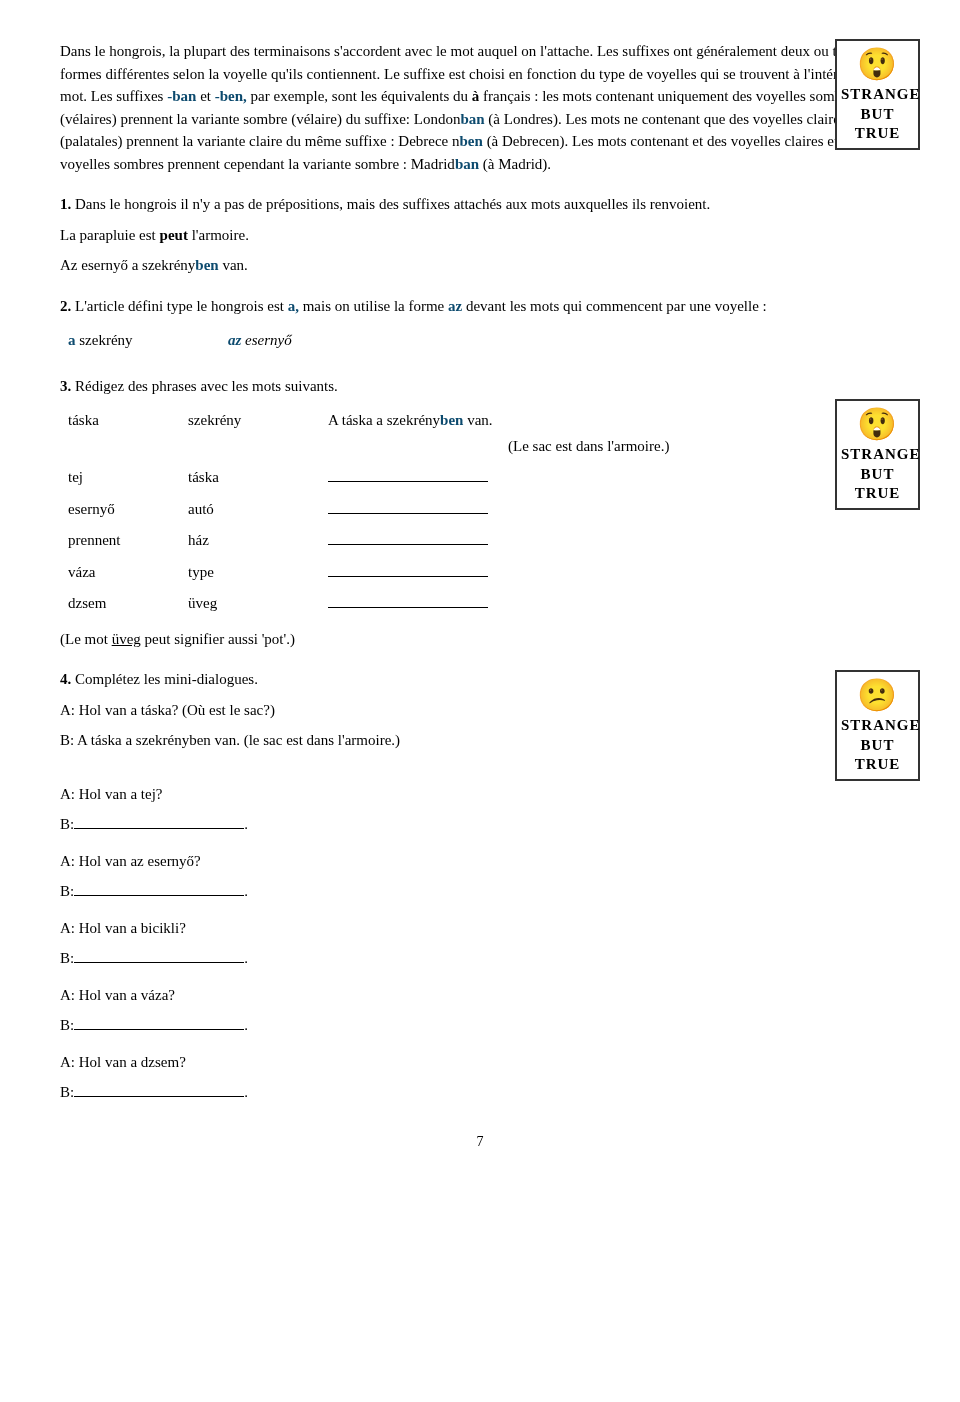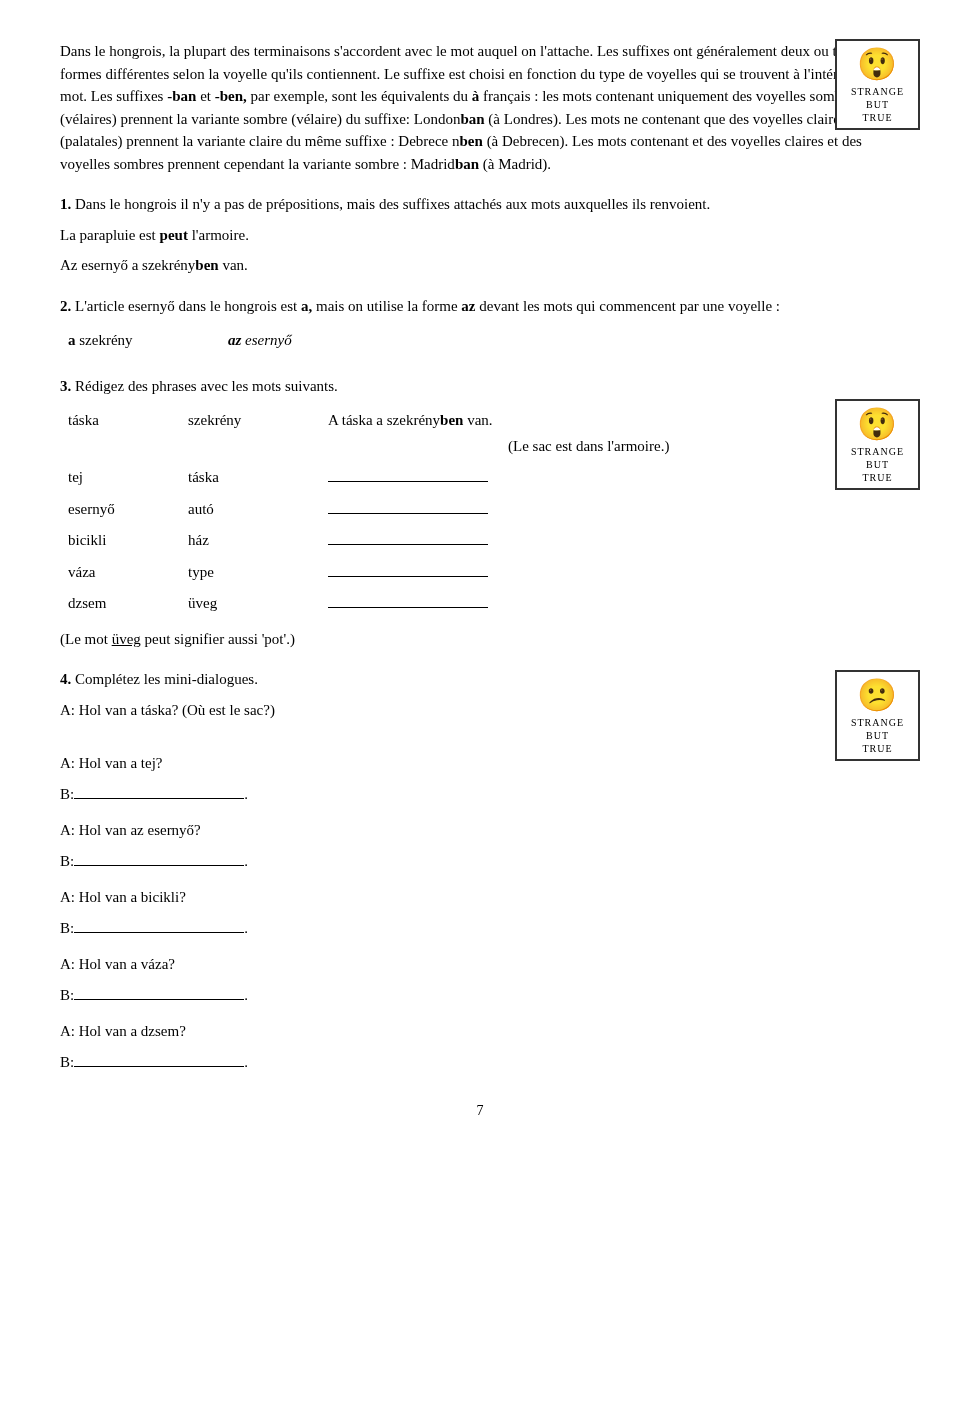--- a/index.html
+++ b/index.html
@@ -15,41 +15,41 @@
     }
     h1 {
       font-size: 18px;
       font-weight: bold;
       margin-bottom: 8px;
     }
     p {
       margin-bottom: 8px;
       line-height: 1.5;
     }
-    .blue { color: #000000; font-weight: bold; }
+    .blue { color: #0c4a6e; font-weight: bold; }
     .underline { text-decoration: underline; }
     .bold { font-weight: bold; }
 
     
     .strange-box {
       position: absolute;
       border: 2px solid #333;
       width: 85px;
       text-align: center;
       padding: 4px;
       background: #fff;
     }
     .strange-box .emoji {
       font-size: 32px;
       display: block;
       margin-bottom: 2px;
     }
     .strange-box .label {
-      font-size: 10px;
-      font-weight: normal;
+      font-size: 15px;
+      font-weight: bold;
       letter-spacing: 1px;
       line-height: 1.3;
       text-transform: uppercase;
     }
 
     .strange-box-1 {
       top: 39px;
       right: 40px;
     }
     .strange-box-2 {
@@ -138,21 +138,21 @@
     <p>
       <span>La parapluie est </span><span class="bold">peut</span><span> l'armoire.</span>
     </p>
     <p>
       <span>Az esernyő a szekrény</span><span class="blue">ben</span><span> van.</span>
     </p>
   </div>
 
   <div class="section">
     <p>
-      <span class="bold">2.</span><span> L'article esernyő dans le hongrois est </span><span class="blue">a,</span><span> mais on utilise la forme </span><span class="blue">az</span><span> devant les mots qui commencent par une voyelle :</span>
+      <span class="bold">2.</span><span> L'article défini type le hongrois est </span><span class="blue">a,</span><span> mais on utilise la forme </span><span class="blue">az</span><span> devant les mots qui commencent par une voyelle :</span>
     </p>
     <table class="phrase-table">
       <tbody>
           <tr>
         <td style="width:160px;"><span class="blue">a</span><span> szekrény</span></td>
         <td style="width:200px;font-style:italic;"><span class="blue">az</span><span> esernyő</span></td>
         <td></td>
       </tr>
     </tbody>
       </table>
@@ -179,21 +179,21 @@
         <td>tej</td>
         <td>táska</td>
         <td><span class="underline-blank"></span></td>
       </tr>
       <tr>
         <td>esernyő</td>
         <td>autó</td>
         <td><span class="underline-blank"></span></td>
       </tr>
       <tr>
-        <td>bicikli</td>
+        <td>prennent</td>
         <td>ház</td>
         <td><span class="underline-blank"></span></td>
       </tr>
       <tr>
         <td>váza</td>
         <td>type</td>
         <td><span class="underline-blank"></span></td>
       </tr>
       <tr>
         <td>dzsem</td>
@@ -209,20 +209,21 @@
   </div>
 
   <div class="section">
     <p>
       <span class="bold">4.</span><span> Complétez les mini-dialogues.</span>
     </p>
 
     
     <div class="dialogue-section">
       <p>A: Hol van a táska? (Où est le sac?)</p>
+      <p>B: A táska a szekrényben van. (le sac est dans l'armoire.)</p>
     </div>
 
     <br>
 
     
     <div class="dialogue-section">
       <p>A: Hol van a tej?</p>
       <p>B:<span class="dialogue-blank"></span>.</p>
     </div>
 

